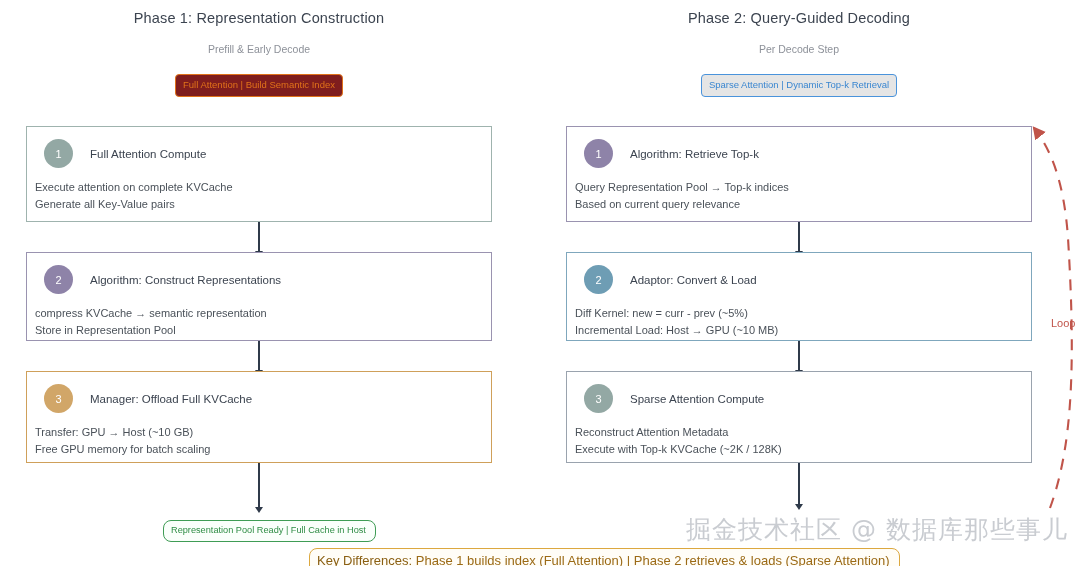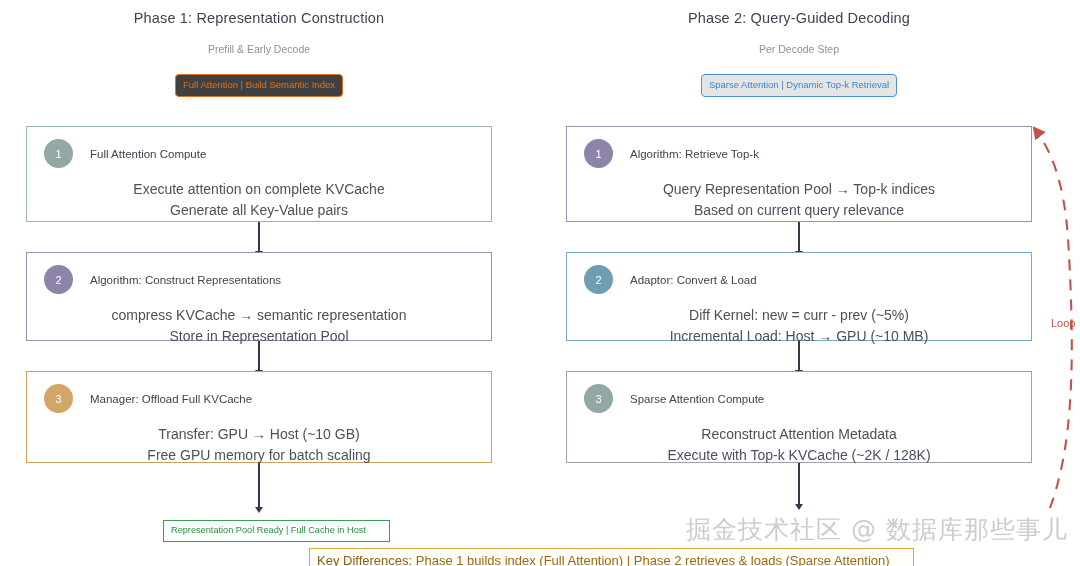--- a/index.html
+++ b/index.html
@@ -40,21 +40,21 @@
     margin-top: 19px;
     font-size: 9.5px;
     line-height: 1;
     padding: 5px 7px 6px 7px;
     border-radius: 4px;
     white-space: nowrap;
   }
   .badge-orange {
     color: #e0721a;
     border: 1.4px solid #e0721a;
-    background: #404040;
+    background: #7f1d1d;
   }
   .badge-blue {
     color: #3a86d0;
     border: 1.4px solid #4a93db;
     background: #e5e5e5;
   }
 
   
   .step-box {
     position: absolute;
@@ -81,25 +81,25 @@
     flex: 0 0 auto;
   }
   .box-title {
     margin-left: 17px;
     font-size: 11.5px;
     color: #3c4450;
     white-space: nowrap;
   }
   .box-lines {
     position: absolute;
-    left: 0;
+    left: 8px;
     right: 0;
     top: 52px;
-    text-align: center;
-    font-size: 14px;
+    text-align: left;
+    font-size: 11px;
     line-height: 1.52;
     color: #4a5159;
   }
 
   
   .connector {
     position: absolute;
     width: 2.4px;
     background: #2f3a4a;
   }
@@ -121,22 +121,22 @@
     font-size: 11px;
     color: #c0544a;
     white-space: nowrap;
   }
 
   
   .foot-badge {
     position: absolute;
     font-size: 9.2px;
     line-height: 1;
-    padding: 5px 23px 6px 7px;
-    border-radius: 0;
+    padding: 5px 9px 6px 7px;
+    border-radius: 8px;
     white-space: nowrap;
   }
   .badge-green {
     color: #2f8d45;
     border: 1.3px solid #3f9c55;
     background: #fafffb;
   }
   .badge-gold {
     color: #9b6a16;
     border: 1.4px solid #dca83f;

